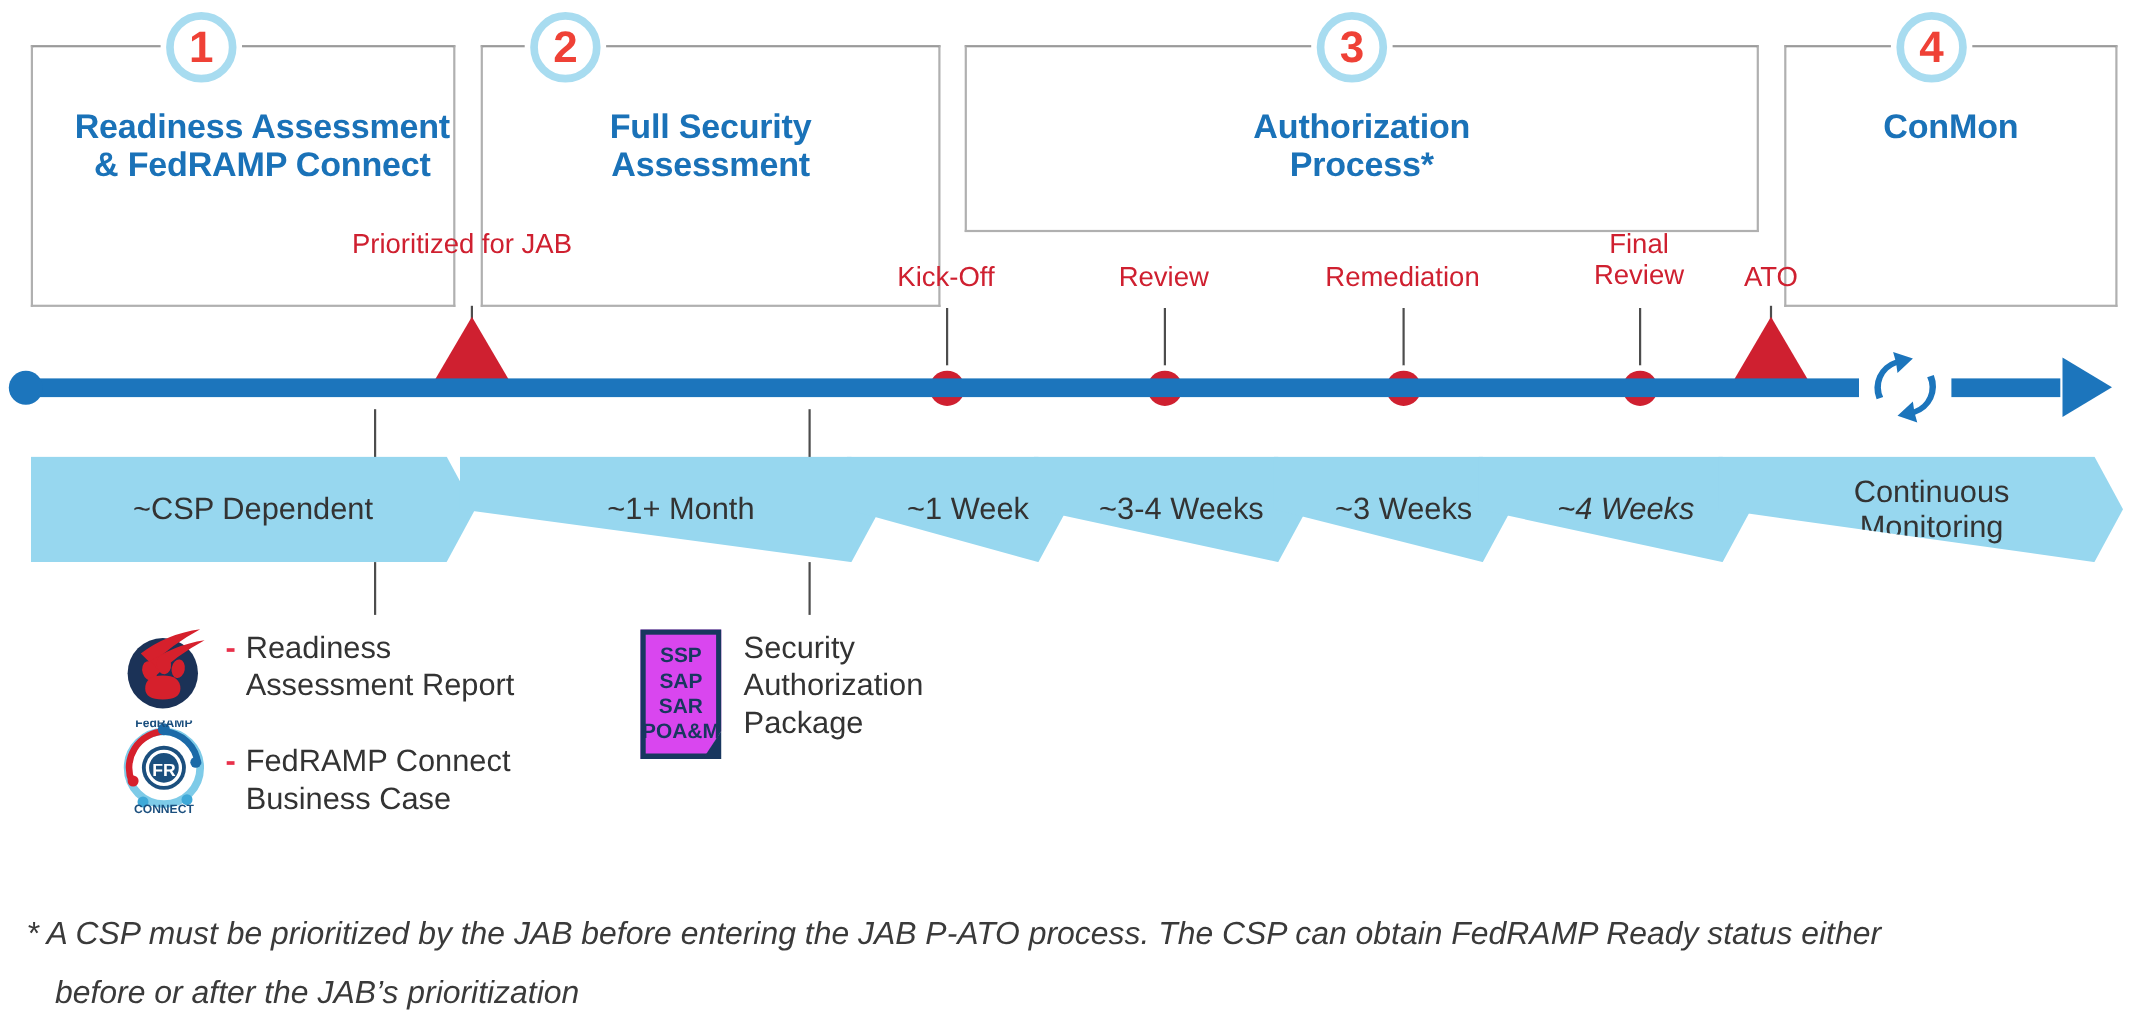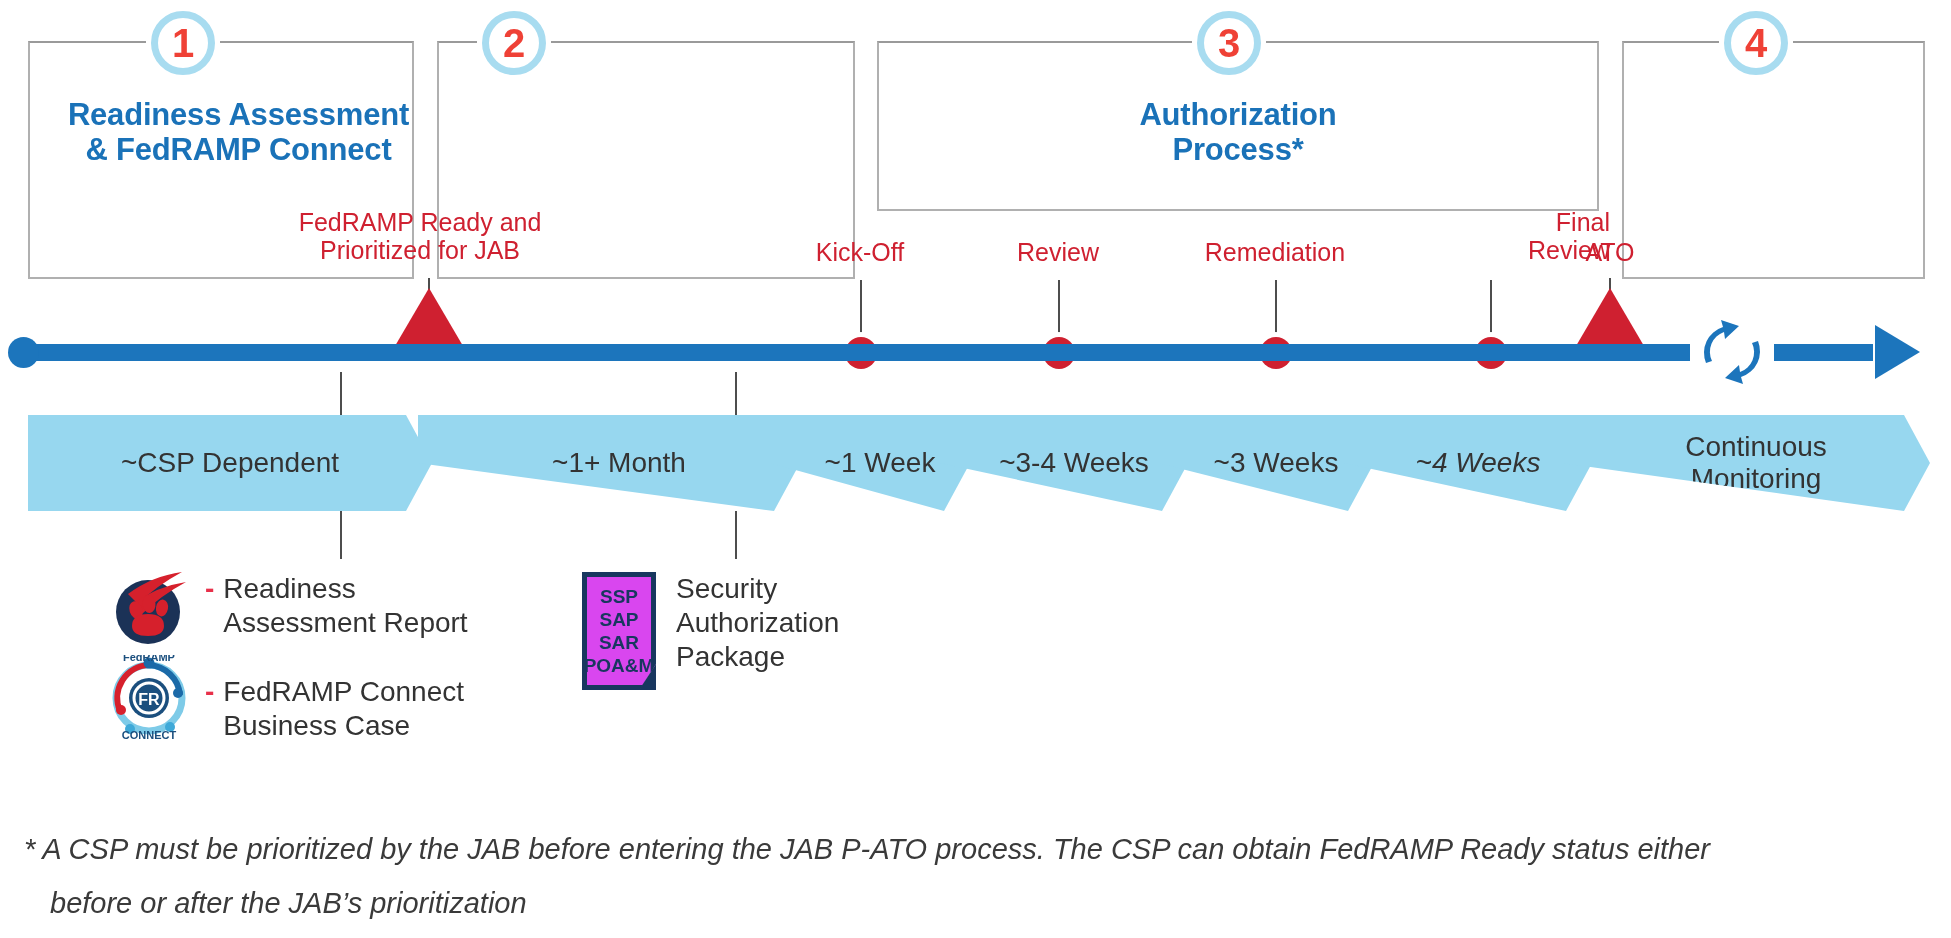--- a/index.html
+++ b/index.html
@@ -119,27 +119,33 @@
     <span>3</span>
   </div>
   <div class="phase-num" style="left:1724px;top:11px;">
     <span>4</span>
   </div>
 
   <div class="phase-title" style="left:28px;top:98px;width:421px;">
     <div>Readiness Assessment</div>
     <div>&amp; FedRAMP Connect</div>
   </div>
+  <div class="phase-title" style="left:437px;top:98px;width:418px;">
+    <div>Full Security</div>
+    <div>Assessment</div>
+  </div>
   <div class="phase-title" style="left:877px;top:98px;width:722px;">
     <div>Authorization</div>
     <div>Process*</div>
   </div>
+  <div class="phase-title" style="left:1622px;top:98px;width:303px;">
+    <div>ConMon</div>
+  </div>
 
   <div class="m-label" style="left:240px;top:208px;width:360px;">
-    <div>FedRAMP Ready and</div>
     <div>Prioritized for JAB</div>
   </div>
   <div class="m-stem" style="left:428px;top:278px;height:26px;"></div>
   <div class="m-tri" style="left:395px;top:288px;"></div>
 
   <div class="m-label" style="left:760px;top:238px;width:200px;">
     <div>Kick-Off</div>
   </div>
   <div class="m-stem" style="left:860px;top:280px;height:55px;"></div>
   <div class="m-dot" style="left:845px;top:337px;"></div>
@@ -149,21 +155,21 @@
   </div>
   <div class="m-stem" style="left:1058px;top:280px;height:55px;"></div>
   <div class="m-dot" style="left:1043px;top:337px;"></div>
 
   <div class="m-label" style="left:1155px;top:238px;width:240px;">
     <div>Remediation</div>
   </div>
   <div class="m-stem" style="left:1275px;top:280px;height:55px;"></div>
   <div class="m-dot" style="left:1260px;top:337px;"></div>
 
-  <div class="m-label" style="left:1370px;top:208px;width:240px;text-align:right;">
+  <div class="m-label" style="left:1370px;top:208px;width:240px;">
     <div>Final</div>
     <div>Review</div>
   </div>
   <div class="m-stem" style="left:1490px;top:280px;height:55px;"></div>
   <div class="m-dot" style="left:1475px;top:337px;"></div>
 
   <div class="m-label" style="left:1520px;top:238px;width:180px;">
     <div>ATO</div>
   </div>
   <div class="m-stem" style="left:1609px;top:278px;height:26px;"></div>

